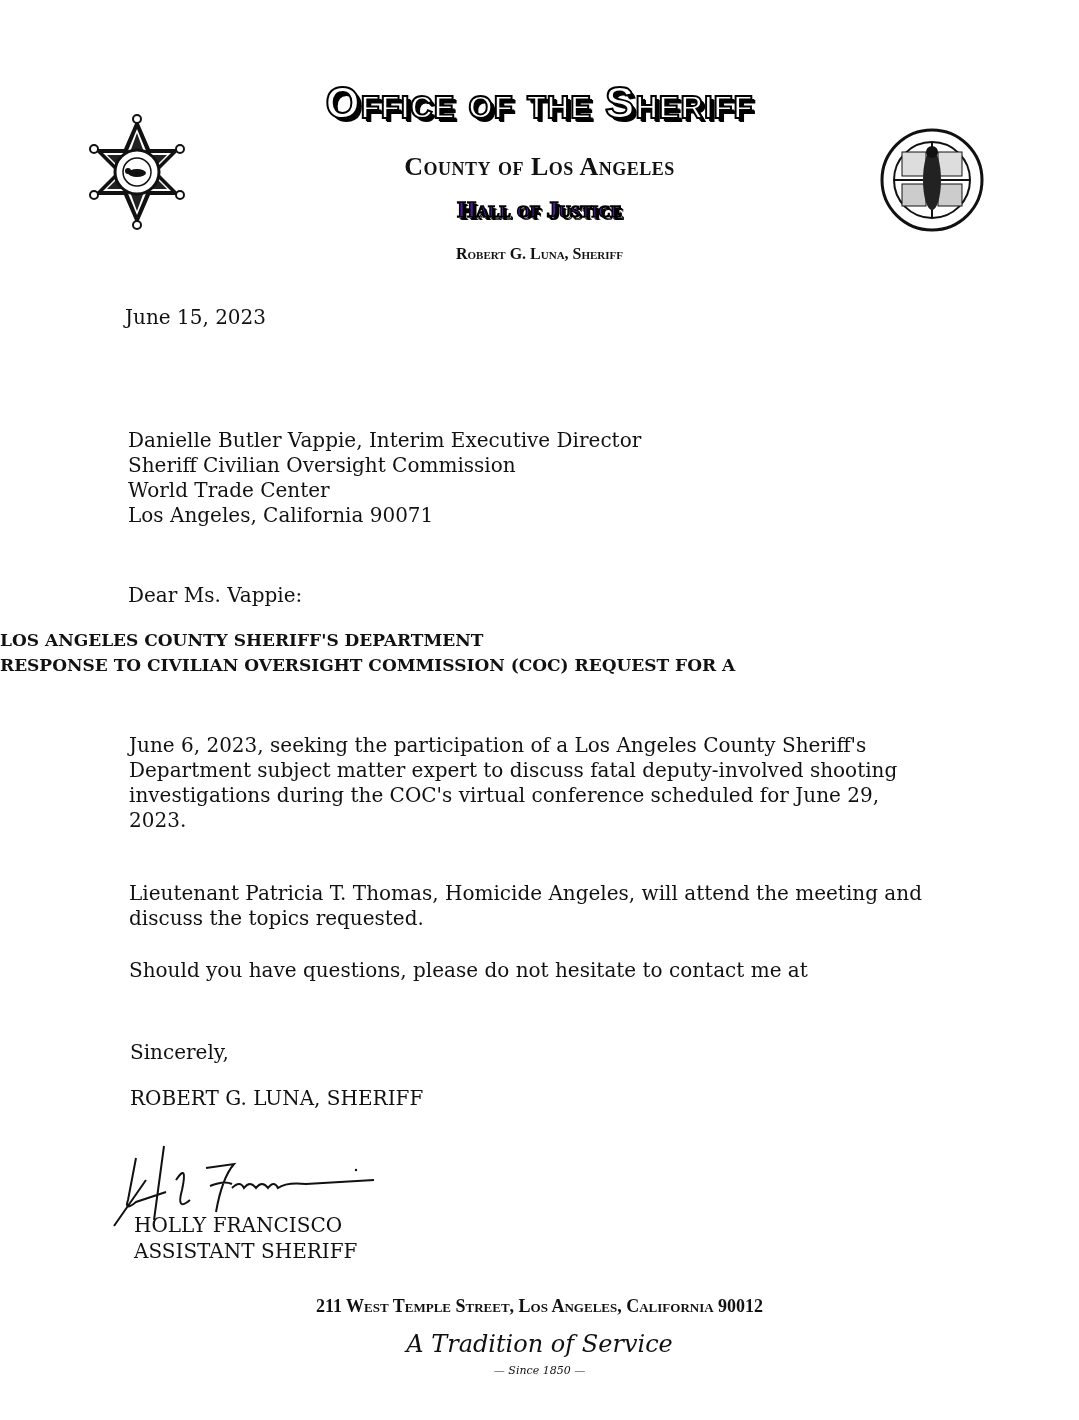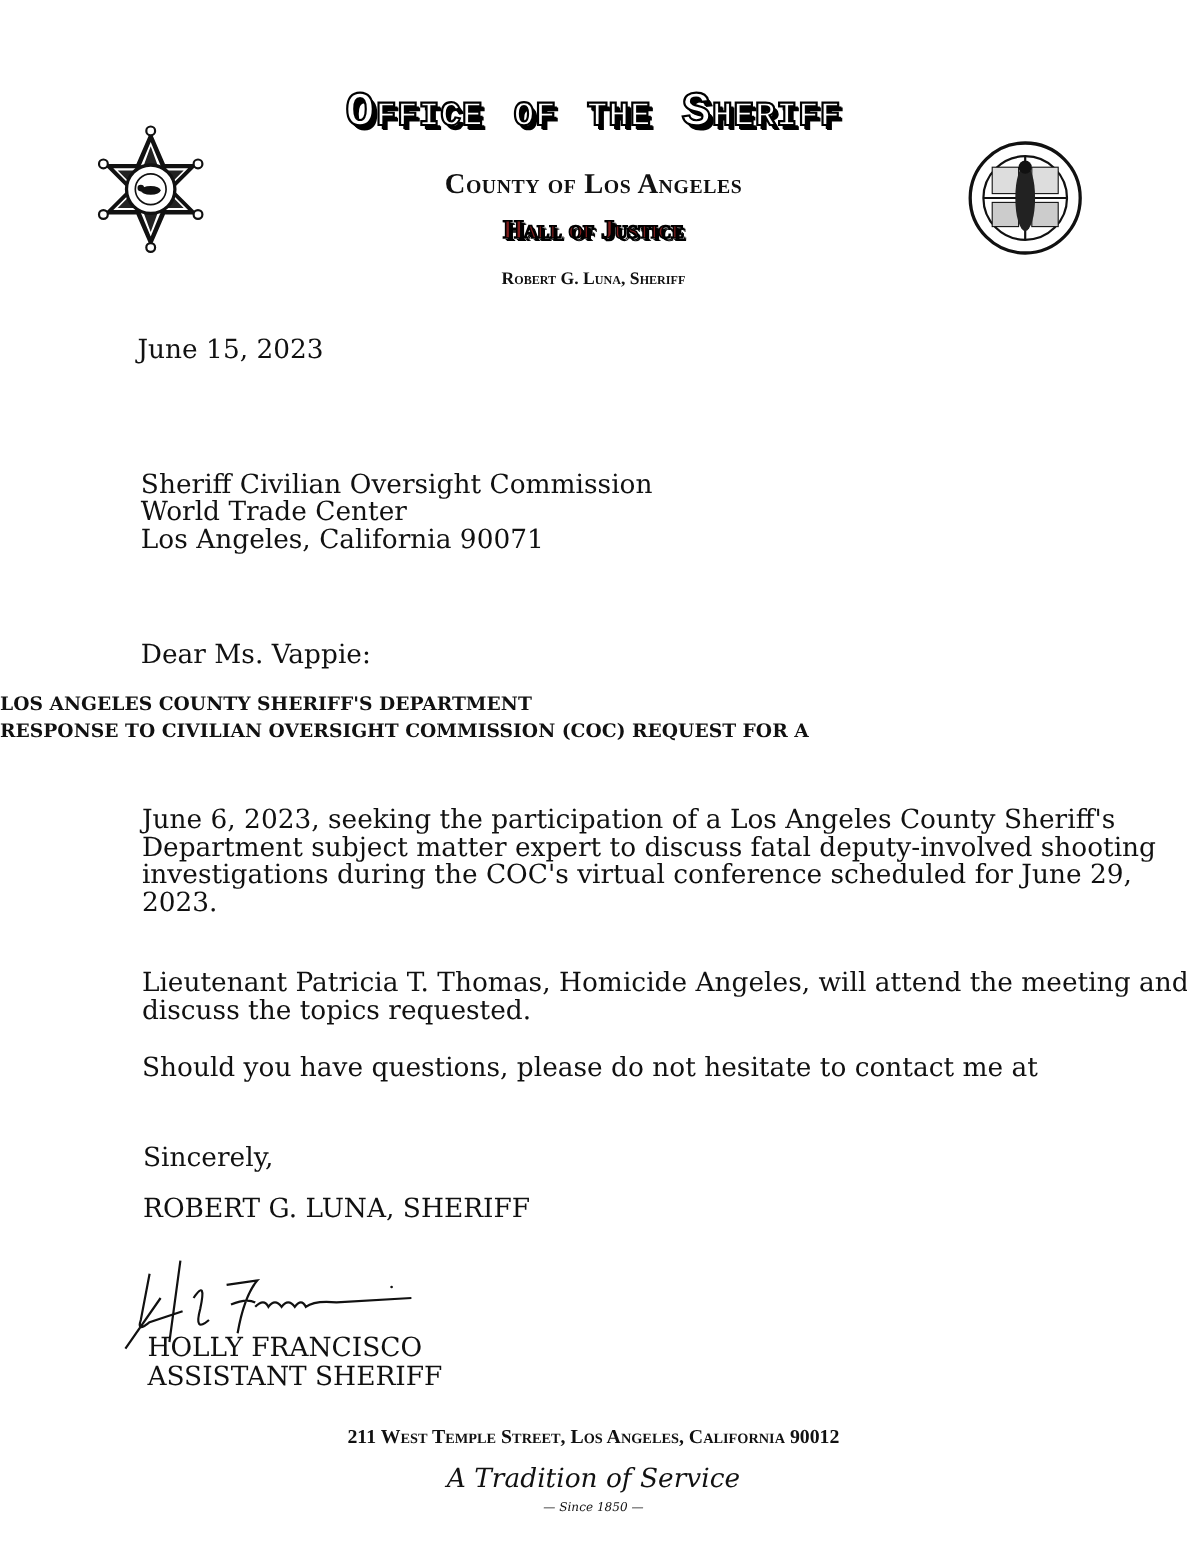--- a/index.html
+++ b/index.html
@@ -4,46 +4,46 @@
 <style>
   html, body { margin: 0; padding: 0; background: #ffffff; }
   body {
     width: 1079px; height: 1420px; position: relative; overflow: hidden;
     font-family: "DejaVu Serif", "Liberation Serif", serif;
     color: #111;
   }
   .abs { position: absolute; }
   .letterhead-title {
     left: 0; width: 1079px; top: 78px; text-align: center;
-    font-family: Liberation Mono, monospace; font-weight: bold;
+    font-family: Liberation Sans, sans-serif; font-weight: bold;
     font-size: 44px; letter-spacing: 1px; color: #fff;
     -webkit-text-stroke: 2px #000;
     text-shadow: 3px 3px 0 #000, 4px 4px 0 #000;
     font-variant: small-caps;
   }
   .county {
     left: 0; width: 1079px; top: 152px; text-align: center;
     font-family: "Liberation Serif", serif; font-weight: bold;
     font-size: 26px; font-variant: small-caps; letter-spacing: 0.5px;
   }
   .hall {
     left: 0; width: 1079px; top: 196px; text-align: center;
     font-family: "Liberation Serif", serif; font-weight: bold;
-    font-size: 24px; font-variant: small-caps; color: #7f1d1d;
+    font-size: 24px; font-variant: small-caps; color: #4c1d95;
     -webkit-text-stroke: 1.5px #000;
     text-shadow: 2px 2px 0 #000, 3px 3px 0 #000;
   }
   .sheriff-line {
     left: 0; width: 1079px; top: 245px; text-align: center;
     font-family: "Liberation Serif", serif; font-weight: bold;
     font-size: 16px; font-variant: small-caps;
   }
   .badge { left: 88px; top: 113px; width: 98px; height: 118px; }
   .seal { left: 880px; top: 128px; width: 104px; height: 104px; }
-  .body-text { font-size: 24px; line-height: 25px; }
+  .body-text { font-size: 20px; line-height: 25px; }
   .date { left: 125px; top: 305px; }
   .address { left: 128px; top: 428px; }
   .salutation { left: 128px; top: 583px; }
   .subject {
     left: 0; width: 1079px; top: 628px; 
     font-weight: bold; font-size: 17px; line-height: 25px;
     font-family: "DejaVu Serif", serif;
   }
   .para { left: 129px; width: 830px; }
   .p1 { top: 733px; }
@@ -106,20 +106,21 @@
   </svg>
 </div>
 
 <div class="abs county">County of Los Angeles</div>
 <div class="abs hall">Hall of Justice</div>
 <div class="abs sheriff-line">Robert G. Luna, Sheriff</div>
 
 <div class="abs body-text date">June 15, 2023</div>
 
 <div class="abs body-text address">
+  <span class="line">Danielle Butler Vappie, Interim Executive Director</span>
   <span class="line">Sheriff Civilian Oversight Commission</span>
   <span class="line">World Trade Center</span>
   <span class="line">Los Angeles, California  90071</span>
 </div>
 
 <div class="abs body-text salutation">Dear Ms. Vappie:</div>
 
 <div class="abs subject">
   <span class="line">LOS ANGELES COUNTY SHERIFF'S DEPARTMENT</span>
   <span class="line">RESPONSE TO CIVILIAN OVERSIGHT COMMISSION (COC) REQUEST FOR A</span>

